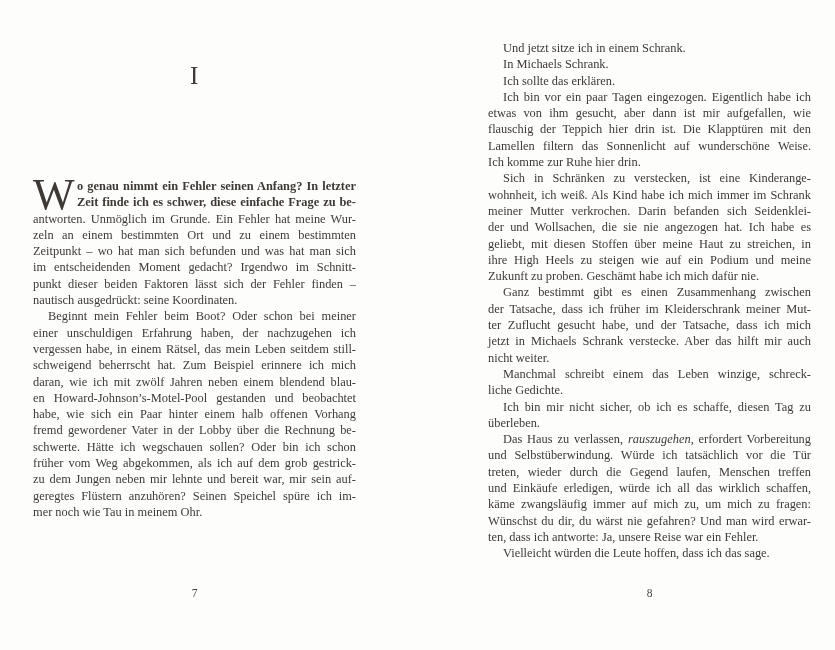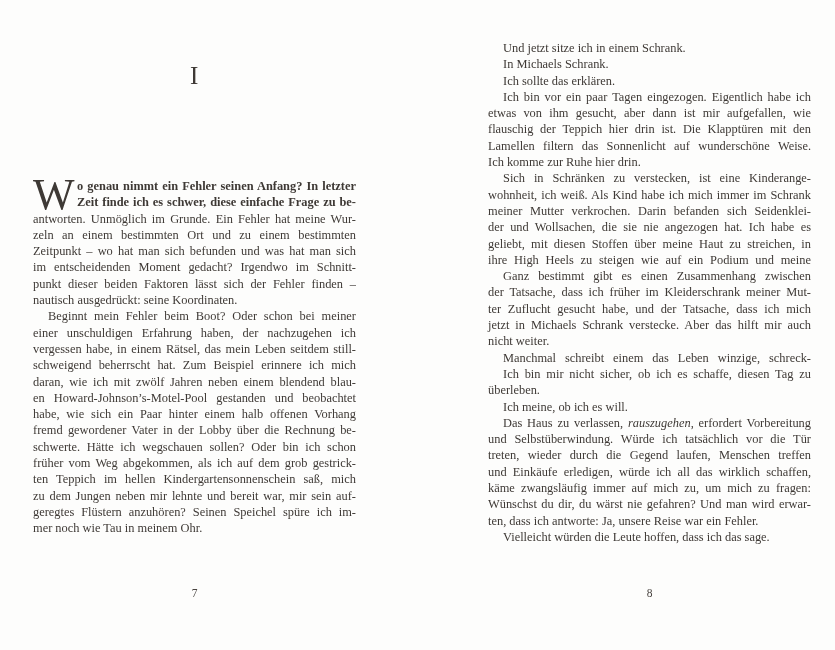--- a/index.html
+++ b/index.html
@@ -111,21 +111,20 @@
         <div class="line ind"><span>Beginnt mein Fehler beim Boot? Oder schon bei meiner</span></div>
         <div class="line"><span>einer unschuldigen Erfahrung haben, der nachzugehen ich</span></div>
         <div class="line"><span>vergessen habe, in einem Rätsel, das mein Leben seitdem still-</span></div>
         <div class="line"><span>schweigend beherrscht hat. Zum Beispiel erinnere ich mich</span></div>
         <div class="line"><span>daran, wie ich mit zwölf Jahren neben einem blendend blau-</span></div>
         <div class="line"><span>en Howard-Johnson’s-Motel-Pool gestanden und beobachtet</span></div>
         <div class="line"><span>habe, wie sich ein Paar hinter einem halb offenen Vorhang</span></div>
         <div class="line"><span>fremd gewordener Vater in der Lobby über die Rechnung be-</span></div>
         <div class="line"><span>schwerte. Hätte ich wegschauen sollen? Oder bin ich schon</span></div>
         <div class="line"><span>früher vom Weg abgekommen, als ich auf dem grob gestrick-</span></div>
-        <div class="line"><span>ten Teppich im hellen Kindergartensonnenschein saß, mich</span></div>
         <div class="line"><span>zu dem Jungen neben mir lehnte und bereit war, mir sein auf-</span></div>
         <div class="line"><span>geregtes Flüstern anzuhören? Seinen Speichel spüre ich im-</span></div>
         <div class="line end"><span>mer noch wie Tau in meinem Ohr.</span></div>
       </div>
     <div class="page-number">7</div>
   </div>
 
   <div class="page page-right">
     <div class="body" id="right-body">
         <div class="line ind end"><span>Und jetzt sitze ich in einem Schrank.</span></div>
@@ -135,29 +134,30 @@
         <div class="line"><span>etwas von ihm gesucht, aber dann ist mir aufgefallen, wie</span></div>
         <div class="line"><span>flauschig der Teppich hier drin ist. Die Klapptüren mit den</span></div>
         <div class="line"><span>Lamellen filtern das Sonnenlicht auf wunderschöne Weise.</span></div>
         <div class="line end"><span>Ich komme zur Ruhe hier drin.</span></div>
         <div class="line ind"><span>Sich in Schränken zu verstecken, ist eine Kinderange-</span></div>
         <div class="line"><span>wohnheit, ich weiß. Als Kind habe ich mich immer im Schrank</span></div>
         <div class="line"><span>meiner Mutter verkrochen. Darin befanden sich Seidenklei-</span></div>
         <div class="line"><span>der und Wollsachen, die sie nie angezogen hat. Ich habe es</span></div>
         <div class="line"><span>geliebt, mit diesen Stoffen über meine Haut zu streichen, in</span></div>
         <div class="line"><span>ihre High Heels zu steigen wie auf ein Podium und meine</span></div>
+        <div class="line end"><span>Zukunft zu proben. Geschämt habe ich mich dafür nie.</span></div>
         <div class="line ind"><span>Ganz bestimmt gibt es einen Zusammenhang zwischen</span></div>
         <div class="line"><span>der Tatsache, dass ich früher im Kleiderschrank meiner Mut-</span></div>
         <div class="line"><span>ter Zuflucht gesucht habe, und der Tatsache, dass ich mich</span></div>
         <div class="line"><span>jetzt in Michaels Schrank verstecke. Aber das hilft mir auch</span></div>
         <div class="line end"><span>nicht weiter.</span></div>
         <div class="line ind"><span>Manchmal schreibt einem das Leben winzige, schreck-</span></div>
+        <div class="line end"><span>liche Gedichte.</span></div>
         <div class="line ind"><span>Ich bin mir nicht sicher, ob ich es schaffe, diesen Tag zu</span></div>
         <div class="line end"><span>überleben.</span></div>
-        <div class="line ind end"><span>Ich meine, ob ich es will.</span></div>
         <div class="line ind"><span>Das Haus zu verlassen, </span><span class="it">rauszugehen</span><span>, erfordert Vorbereitung</span></div>
         <div class="line"><span>und Selbstüberwindung. Würde ich tatsächlich vor die Tür</span></div>
         <div class="line"><span>treten, wieder durch die Gegend laufen, Menschen treffen</span></div>
         <div class="line"><span>und Einkäufe erledigen, würde ich all das wirklich schaffen,</span></div>
         <div class="line"><span>käme zwangsläufig immer auf mich zu, um mich zu fragen:</span></div>
         <div class="line"><span>Wünschst du dir, du wärst nie gefahren? Und man wird erwar-</span></div>
         <div class="line end"><span>ten, dass ich antworte: Ja, unsere Reise war ein Fehler.</span></div>
         <div class="line ind end"><span>Vielleicht würden die Leute hoffen, dass ich das sage.</span></div>
       </div>
     <div class="page-number">8</div>

